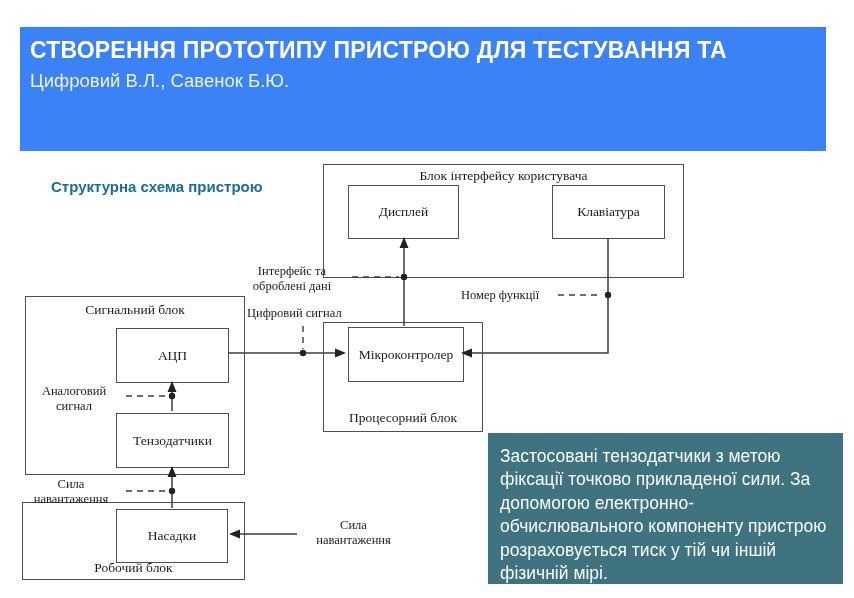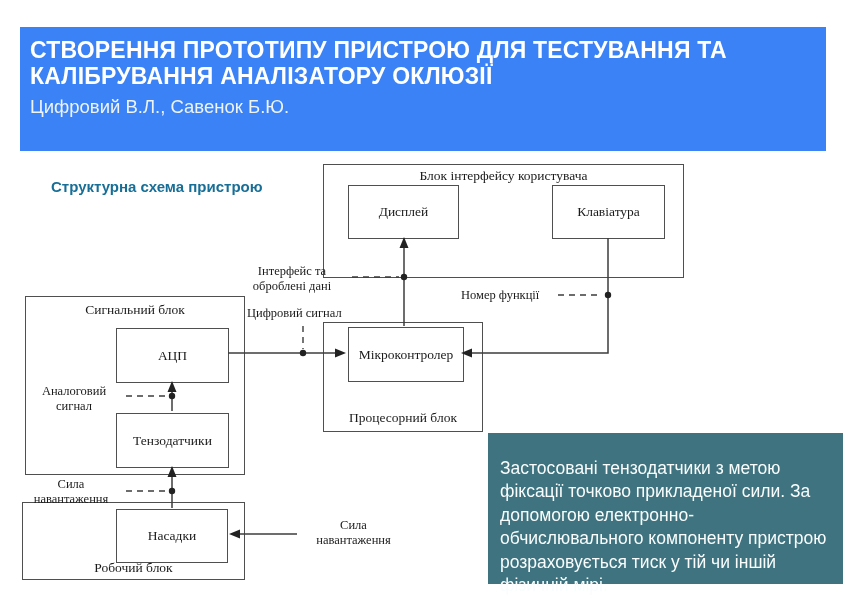--- a/index.html
+++ b/index.html
@@ -18,30 +18,29 @@
                font-family:"Liberation Serif",serif;font-size:13.5px;color:#1b1b1b;}
   .node{position:absolute;border:1.4px solid #4f4f4f;background:#ffffff;box-sizing:border-box;
         display:flex;align-items:center;justify-content:center;
         font-family:"Liberation Serif",serif;font-size:13.5px;color:#1b1b1b;z-index:2;}
   .edge-label{position:absolute;font-family:"Liberation Serif",serif;font-size:12.5px;color:#1b1b1b;
               text-align:center;line-height:1.18;z-index:2;}
   .nowrap{white-space:nowrap;}
   .overlay{position:absolute;left:0;top:0;z-index:3;pointer-events:none;}
   
   .note{position:absolute;left:488px;top:433px;width:355px;height:151px;background:#3e737f;
-        box-sizing:border-box;padding:24px 12px;color:#fafdfd;font-size:17.5px;line-height:1.34;z-index:2;}
+        box-sizing:border-box;padding:12px 12px;color:#fafdfd;font-size:17.5px;line-height:1.34;z-index:2;}
 </style>
 </head>
 <body>
 
 <div class="slide">
 
   <div class="header">
     <div class="title-line">СТВОРЕННЯ ПРОТОТИПУ ПРИСТРОЮ ДЛЯ ТЕСТУВАННЯ ТА</div>
-    <div class="title-line">КАЛІБРУВАННЯ АНАЛІЗАТОРУ ОКЛЮЗІЇ</div>
     <div class="authors">Цифровий  В.Л., Савенок Б.Ю.</div>
   </div>
 
   <div class="section-title">Структурна схема пристрою</div>
 
   <div class="group" style="left:323px;top:164px;width:361px;height:114px;">
     <div class="group-label" style="top:3px;">Блок інтерфейсу користувача</div>
     <div class="node" style="left:24px;top:20px;width:111px;height:54px;">Дисплей</div>
     <div class="node" style="left:228px;top:20px;width:113px;height:54px;">Клавіатура</div>
   </div>

